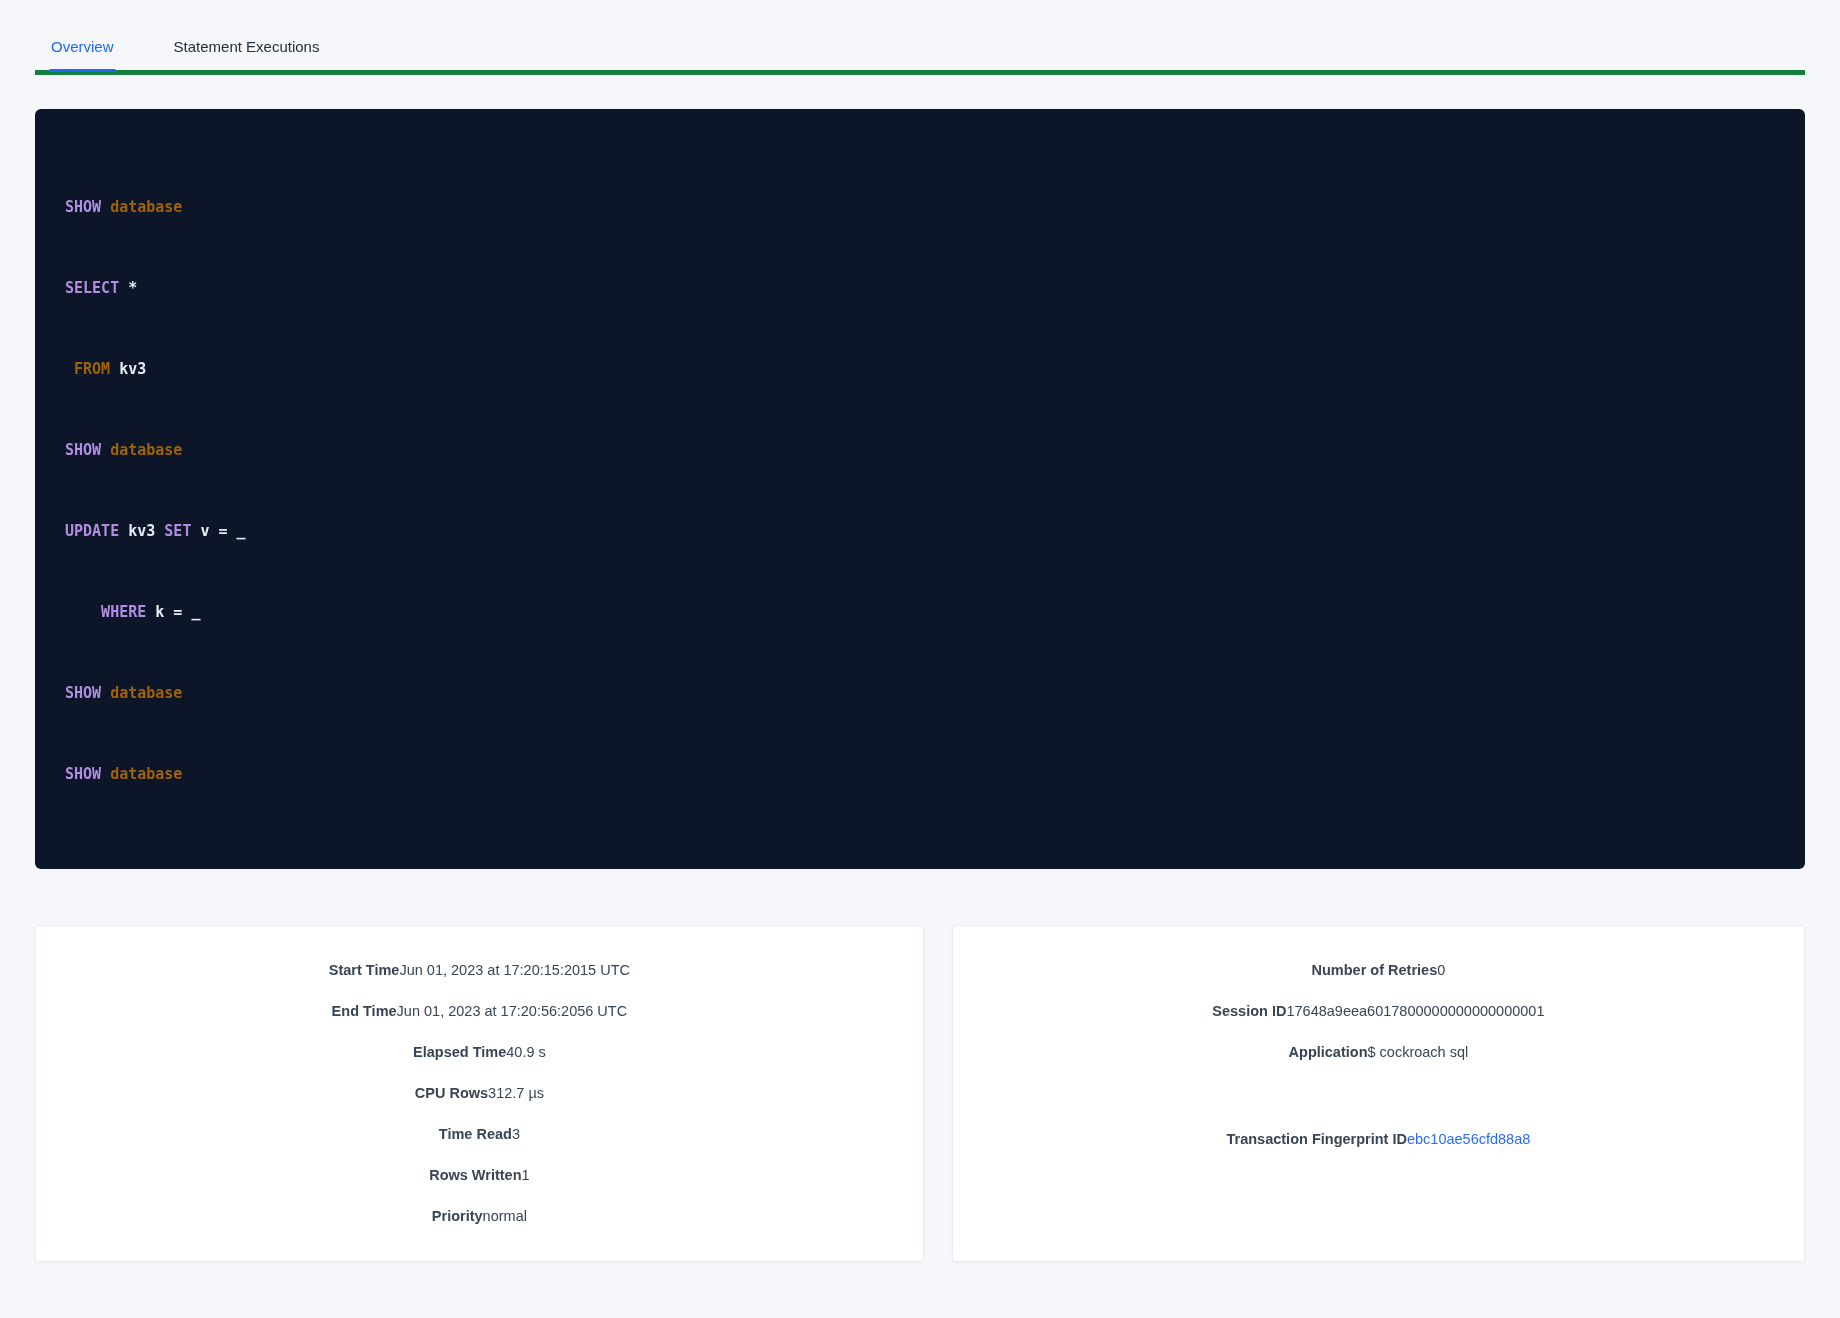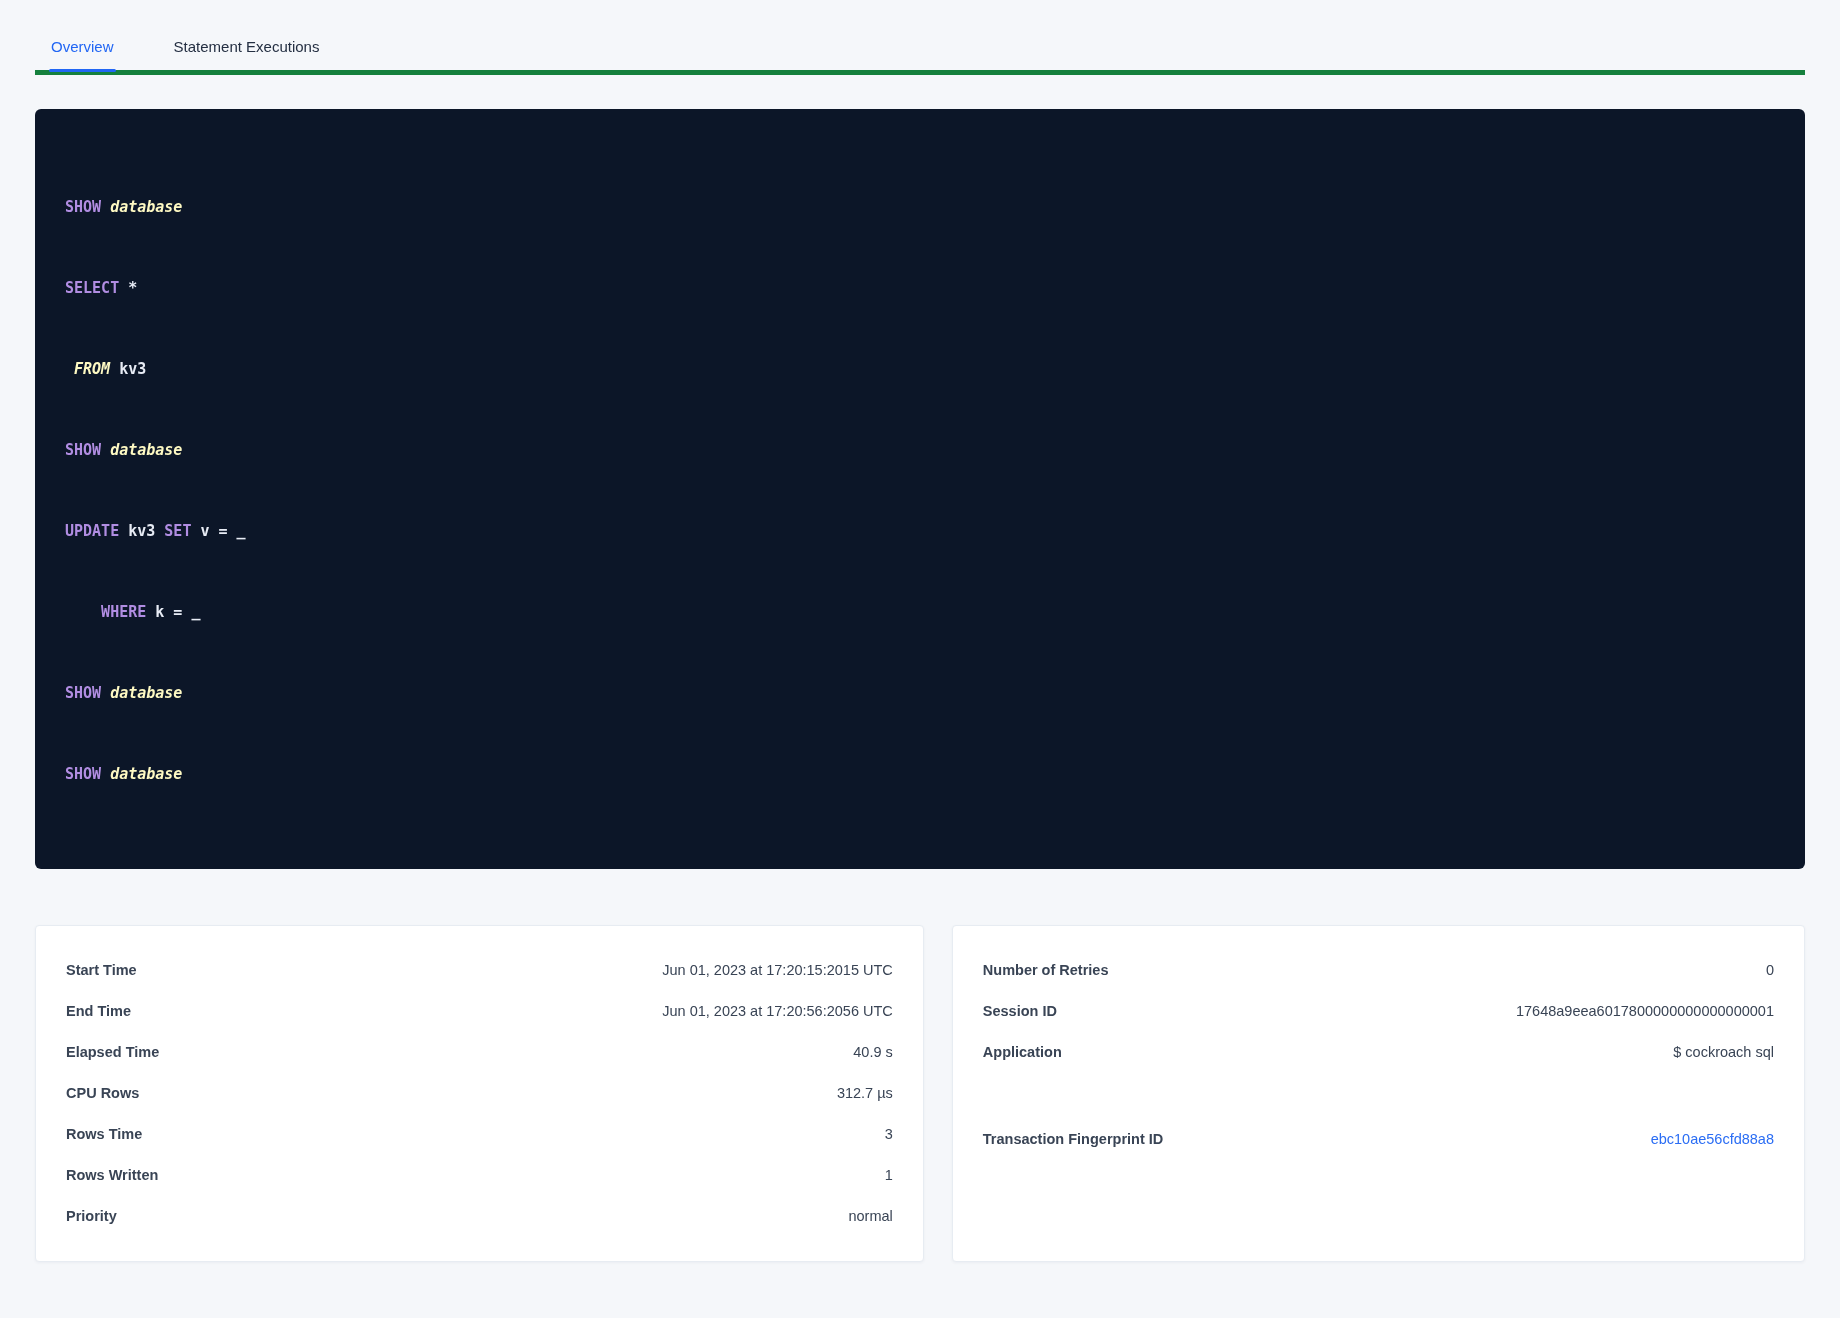--- a/index.html
+++ b/index.html
@@ -25,31 +25,31 @@
                        height:3px; background:#2166f4; border-radius:2px; }
 
   
   .code-block {
     margin-top:34px; background:#0c1628; border-radius:6px;
     padding:31px 30px 27px;
     font-family:"DejaVu Sans Mono", monospace; font-size:15px; line-height:27px;
     font-weight:bold; white-space:pre;
   }
   .kw  { color:#b18de2; }
-  .lav { color:#fef9c3;font-style:italic; }
+  .lav { color:#a16207; }
   .pl  { color:#e8ecf5; }
 
   
   .card { background:#ffffff; border:1px solid #e7ecf2; border-radius:4px;
           box-shadow:0 1px 3px rgba(44,59,93,.05); }
   .cards { display:flex; gap:28px; margin-top:56px; }
   .kv-card { padding:24px 30px; }
   .kv-card.left  { flex:1.045; }
   .kv-card.right { flex:1; }
-  .kv-row { display:flex; justify-content:space-between; align-items:baseline;
+  .kv-row { display:flex; justify-content:center; align-items:baseline;
             padding:10px 0; font-size:14.5px; line-height:21px; }
   .kv-label { font-weight:700; color:#394455; }
   .kv-value { color:#394455; }
   .link { color:#2a6df4; text-decoration:none; cursor:pointer;margin-top:46px; }
 </style>
 </head>
 <body>
 
 <div class="page">
 
@@ -83,21 +83,21 @@
       </div>
       <div class="kv-row">
         <span class="kv-label">Elapsed Time</span>
         <span class="kv-value">40.9 s</span>
       </div>
       <div class="kv-row">
         <span class="kv-label">CPU Rows</span>
         <span class="kv-value">312.7 µs</span>
       </div>
       <div class="kv-row">
-        <span class="kv-label">Rows Time</span>
+        <span class="kv-label">Time Read</span>
         <span class="kv-value">3</span>
       </div>
       <div class="kv-row">
         <span class="kv-label">Rows Written</span>
         <span class="kv-value">1</span>
       </div>
       <div class="kv-row">
         <span class="kv-label">Priority</span>
         <span class="kv-value">normal</span>
       </div>

